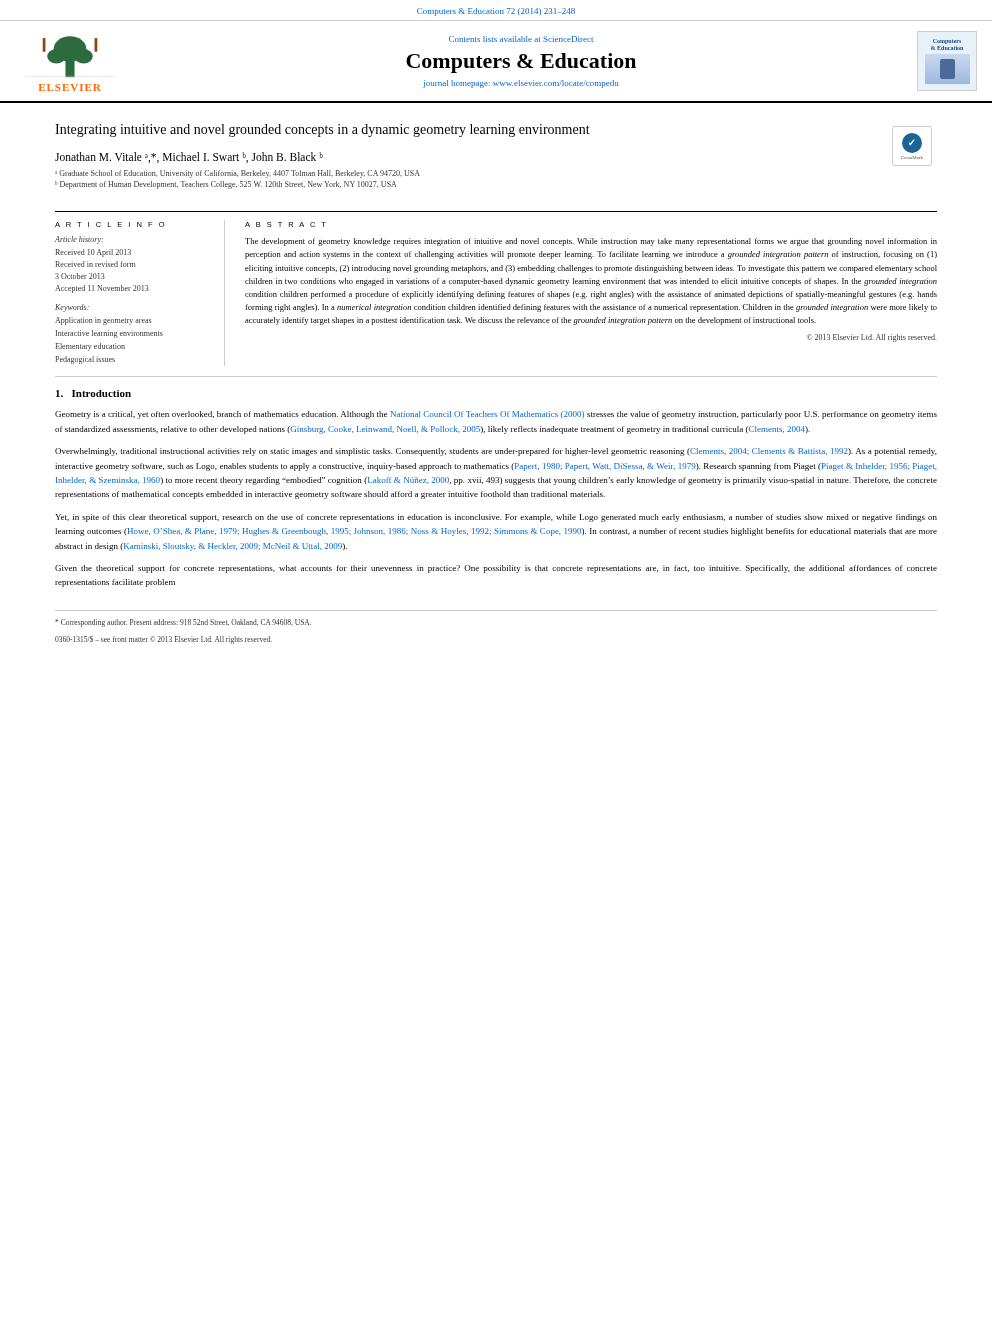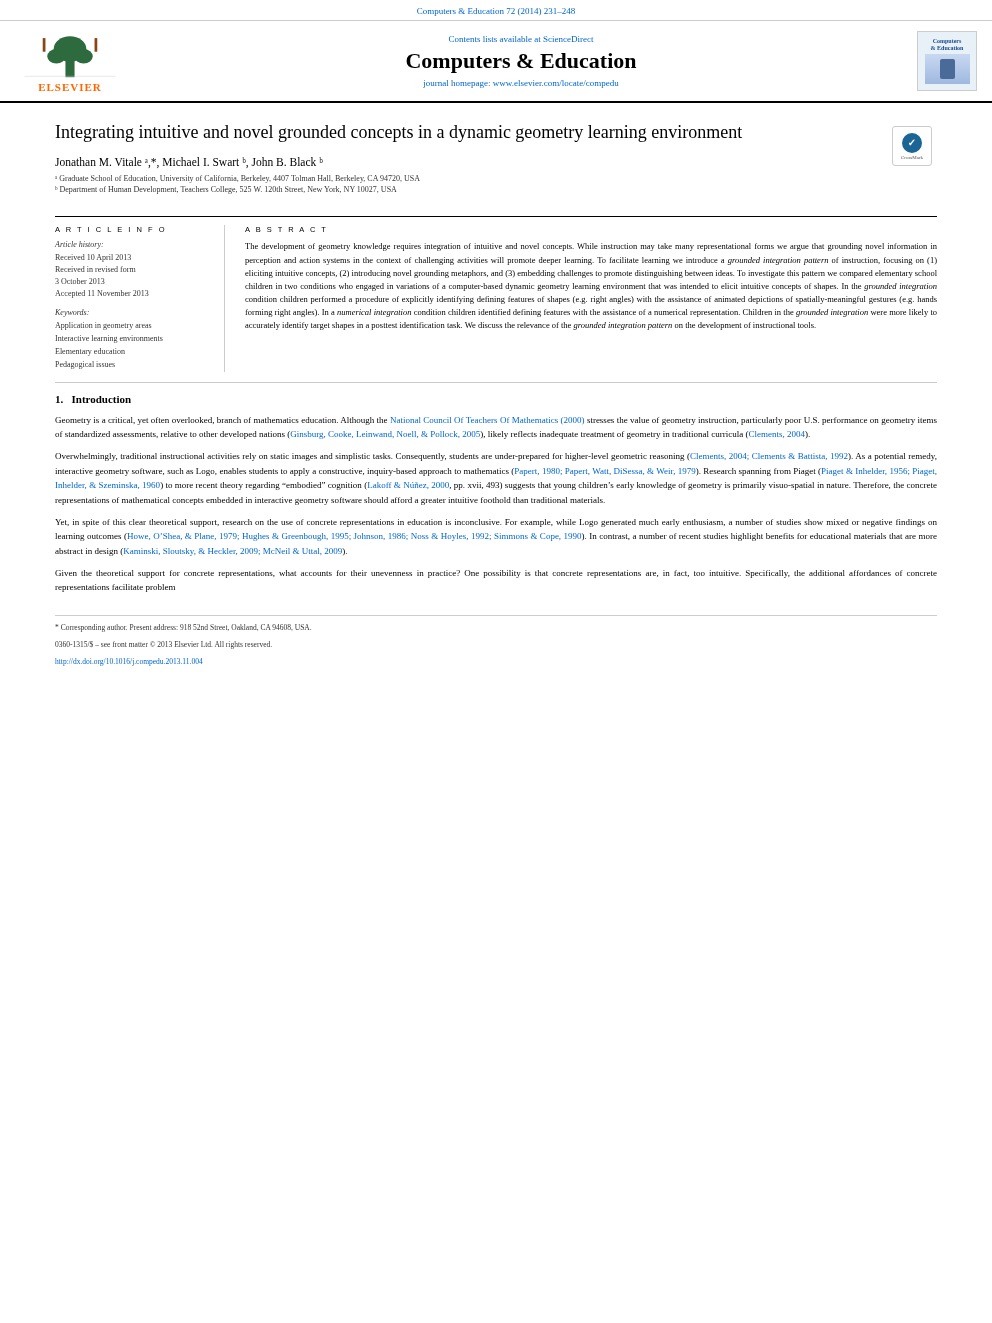--- a/index.html
+++ b/index.html
@@ -112,21 +112,21 @@
       display: flex;
       align-items: flex-start;
       justify-content: space-between;
     }
 
     .paper-title-text {
       flex: 1;
     }
 
     .paper-title-main {
-      font-size: 18px;
+      font-size: 14px;
       font-weight: normal;
       line-height: 1.3;
       color: #000;
       margin-bottom: 12px;
     }
 
     .authors-line {
       font-size: 11px;
       color: #000;
       margin-bottom: 6px;
@@ -374,20 +374,21 @@
         <div class="keyword-item">Elementary education</div>
         <div class="keyword-item">Pedagogical issues</div>
       </div>
     </div>
 
     <div class="abstract-col">
       <div class="section-label">A B S T R A C T</div>
       <div class="abstract-text">
         The development of geometry knowledge requires integration of intuitive and novel concepts. While instruction may take many representational forms we argue that grounding novel information in perception and action systems in the context of challenging activities will promote deeper learning. To facilitate learning we introduce a <em>grounded integration pattern</em> of instruction, focusing on (1) eliciting intuitive concepts, (2) introducing novel grounding metaphors, and (3) embedding challenges to promote distinguishing between ideas. To investigate this pattern we compared elementary school children in two conditions who engaged in variations of a computer-based dynamic geometry learning environment that was intended to elicit intuitive concepts of shapes. In the <em>grounded integration</em> condition children performed a procedure of explicitly identifying defining features of shapes (e.g. right angles) with the assistance of animated depictions of spatially-meaningful gestures (e.g. hands forming right angles). In a <em>numerical integration</em> condition children identified defining features with the assistance of a numerical representation. Children in the <em>grounded integration</em> were more likely to accurately identify target shapes in a posttest identification task. We discuss the relevance of the <em>grounded integration pattern</em> on the development of instructional tools.
       </div>
+      <div class="copyright-line">© 2013 Elsevier Ltd. All rights reserved.</div>
     </div>
   </div>
 
   <div class="bottom-divider"></div>
 
   <div class="intro-section">
     <div class="section-heading">
       <span>1.</span>
       &nbsp;
       <span>Introduction</span>
@@ -408,18 +409,15 @@
     <div class="body-text">
       Given the theoretical support for concrete representations, what accounts for their unevenness in practice? One possibility is that concrete representations are, in fact, too intuitive. Specifically, the additional affordances of concrete representations facilitate problem
     </div>
   </div>
 
   <div class="footnote-section">
     <div>* Corresponding author. Present address: 918 52nd Street, Oakland, CA 94608, USA.</div>
     <div class="bottom-info">
       <span style="color:#333;">0360-1315/$ – see front matter © 2013 Elsevier Ltd. All rights reserved.</span>
     </div>
-    <div class="bottom-info">
-      <a class="fn-link">http://dx.doi.org/10.1016/j.compedu.2013.11.004</a>
-    </div>
   </div>
 
 </div>
 
 </body></html>

